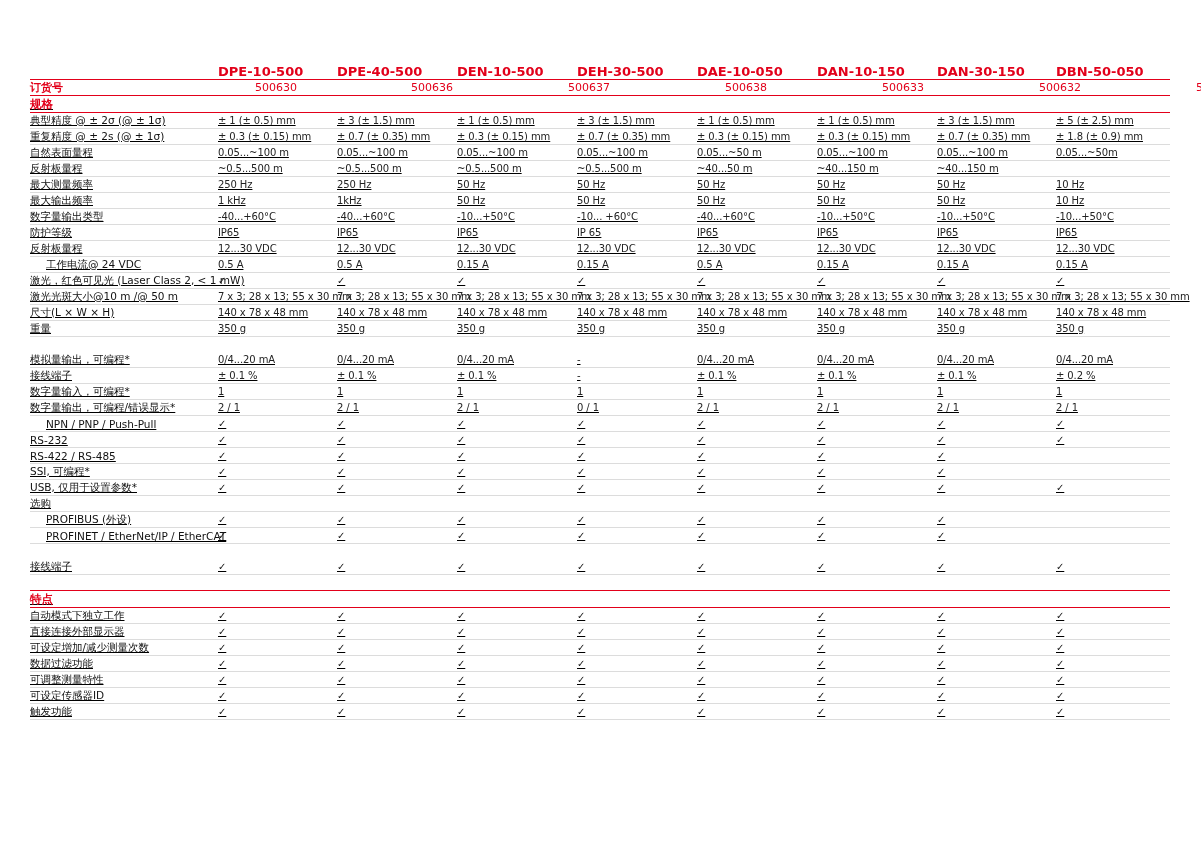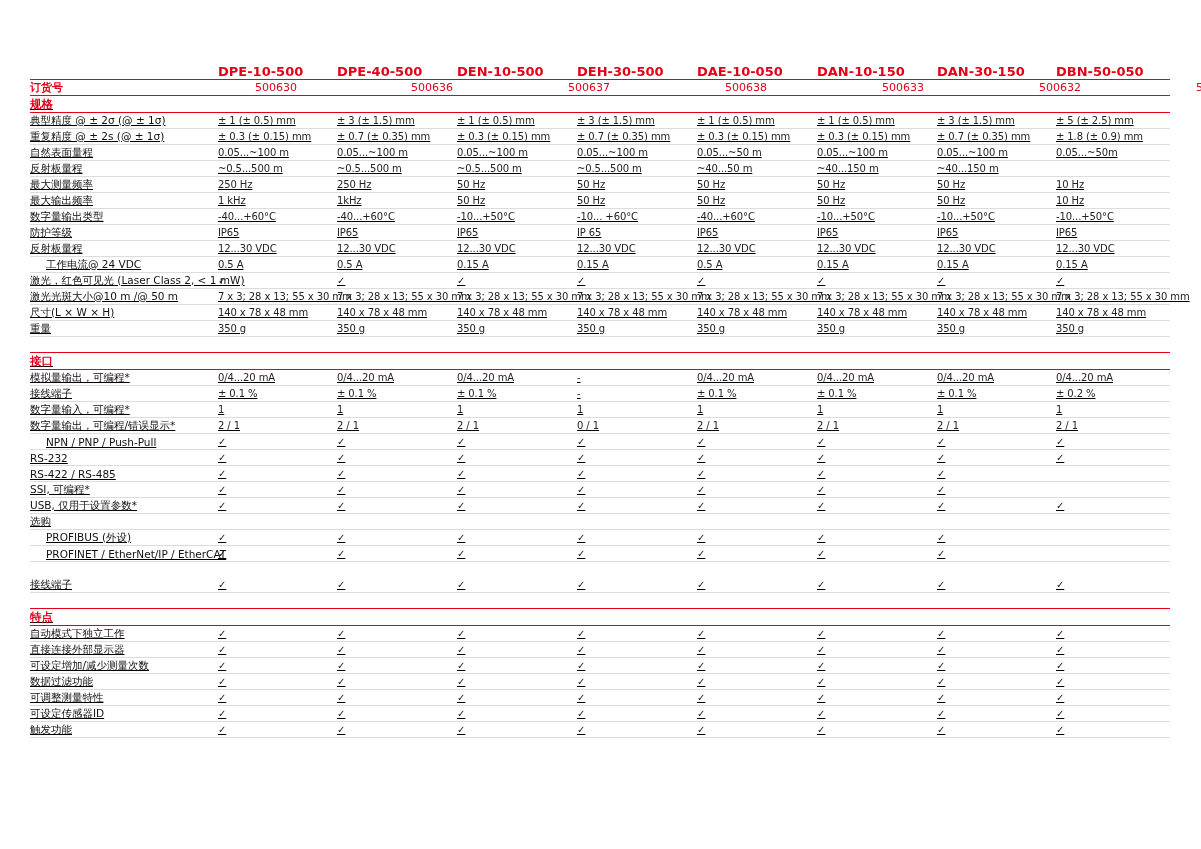--- a/index.html
+++ b/index.html
@@ -215,21 +215,20 @@
         <div class="value-cell">350 g</div>
         <div class="value-cell">350 g</div>
         <div class="value-cell">350 g</div>
         <div class="value-cell">350 g</div>
         <div class="value-cell">350 g</div>
         <div class="value-cell">350 g</div>
         <div class="value-cell">350 g</div>
       </div>
     </div>
     <div class="section gap">
-      <div class="section-title">接口</div>
       <div class="grid-row data-row">
         <div class="label-cell">模拟量输出，可编程*</div>
         <div class="value-cell">0/4...20 mA</div>
         <div class="value-cell">0/4...20 mA</div>
         <div class="value-cell">0/4...20 mA</div>
         <div class="value-cell">-</div>
         <div class="value-cell">0/4...20 mA</div>
         <div class="value-cell">0/4...20 mA</div>
         <div class="value-cell">0/4...20 mA</div>
         <div class="value-cell">0/4...20 mA</div>

